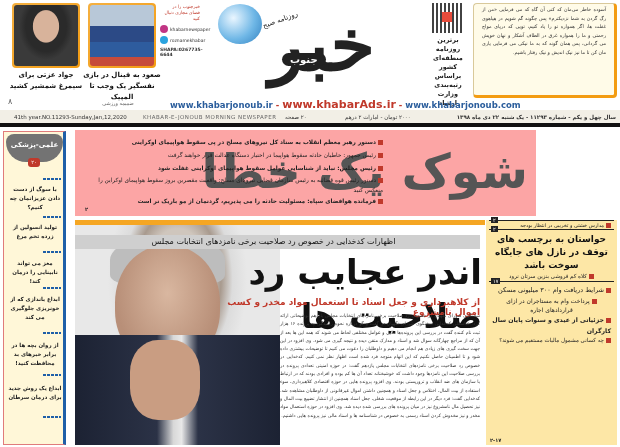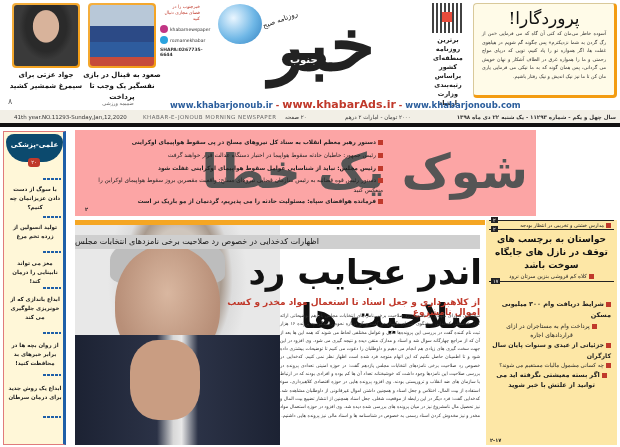--- a/index.html
+++ b/index.html
@@ -23,41 +23,41 @@
 .prayer{position:absolute;left:473px;top:3px;width:144px;height:95px;background:#fffbe8;border:1px solid #d9c99a;border-radius:4px;border-right:3px solid #f39c12;border-bottom:3px solid #f39c12}
 .prayer h2{font-size:17px;font-weight:normal;direction:rtl;text-align:center;color:#111;margin-top:4px;font-family:"DejaVu Serif",serif}
 .prayer p{font-size:4.8px;line-height:8.5px;direction:rtl;text-align:justify;padding:2px 8px;color:#333}
 .urls{position:absolute;left:170px;top:98px;width:300px;font-size:8.5px;font-weight:bold;color:#2a5d9c;text-align:center;white-space:nowrap}
 .urls .mid{color:#c0392b;font-size:11px}
 .small-txt{font-size:5px;color:#666}
 .info-bar{position:absolute;left:0;top:110px;width:620px;height:13px;background:#f2efe6;display:flex;align-items:center;font-size:5.5px;color:#333}
 .black-bar{position:absolute;left:0;top:123px;width:620px;height:4px;background:#111}
 
 .sidebar{position:absolute;left:3px;top:131px;width:63px;height:314px;background:#fff7d8;border:1px solid #e07b7b;border-right:3px solid #1f5fa8}
-.sb-head{position:absolute;left:2px;top:2px;width:57px;height:28px;background:#0c4a6e;border-radius:8px 8px 20px 20px}
+.sb-head{position:absolute;left:2px;top:2px;width:57px;height:28px;background:#737373;border-radius:8px 8px 20px 20px}
 .sb-head span{display:block;color:#fff;font-size:7px;font-weight:bold;text-align:center;margin-top:7px;direction:rtl}
 .sb-num{position:absolute;left:24px;top:26px;width:12px;height:9px;background:#c0392b;color:#fff;font-size:5px;border-radius:3px;text-align:center;line-height:9px}
 .sb-item{position:absolute;left:3px;width:56px;font-size:5.5px;font-weight:bold;line-height:9px;text-align:center;direction:rtl;color:#222}
 .sb-dots{position:absolute;right:2px;width:18px;height:2px;background:repeating-linear-gradient(90deg,#1f5fa8 0 3px,transparent 3px 4px)}
 
 .headline-box{position:absolute;left:75px;top:130px;width:461px;height:86px;background:#fca5a5}
 .big-title{position:absolute;right:8px;top:2px;font-size:48px;font-weight:bold;color:#555;direction:rtl;font-family:"DejaVu Sans",sans-serif;letter-spacing:-2px;line-height:78px}
 .bullets{position:absolute;left:8px;top:6px;width:300px}
 .bullets .b{font-size:5.8px;line-height:13px;direction:rtl;text-align:right;color:#222;white-space:nowrap;overflow:hidden}
 .bullets .b.bold{font-weight:bold}
 .sq{display:inline-block;width:5px;height:5px;background:#c0392b;margin-left:2px;vertical-align:middle}
 .orange-line{position:absolute;left:75px;top:220px;width:410px;height:5px;background:#f5a623}
 
 .rcol{position:absolute;left:486px;top:220px;width:131px;height:225px;background:#fde7a6}
 .rcol .t{font-weight:bold;direction:rtl;text-align:center;color:#111}
 .rcol .hr{height:1px;background:#222;margin:0 3px;position:relative}
 .rcol .tag{position:absolute;left:2px;top:-3px;background:#222;color:#fff;font-size:5px;padding:0 2px}
 .rcol .s{direction:rtl;text-align:right;padding:0 6px;color:#222}
 
-.kicker{position:absolute;left:75px;top:235px;width:405px;height:14px;background:#cfcfcf;font-size:8px;direction:rtl;text-align:left;padding-right:8px;line-height:14px;color:#111}
+.kicker{position:absolute;left:75px;top:235px;width:405px;height:14px;background:#cfcfcf;font-size:8px;direction:rtl;text-align:center;padding-right:8px;line-height:14px;color:#111}
 .photo{position:absolute;left:75px;top:225px;width:205px;height:220px;background:radial-gradient(ellipse at 50% 25%,#cfc6bd 0 22%,#a89a8e 30%,#dcdcdc 38%,#e8e8e8 48%),#eaeaea}
 .photo .suit{position:absolute;left:0;bottom:0;width:205px;height:110px;background:linear-gradient(90deg,#1c2233,#2b3246 40%,#d8d8d8 48%,#e8e8e8 52%,#2b3246 60%,#1c2233)}
 .photo .face{position:absolute;left:40px;top:20px;width:105px;height:120px;border-radius:48% 48% 45% 45%;background:radial-gradient(ellipse at 50% 40%,#d9b7a0,#b88f78 70%)}
 .photo .hair{position:absolute;left:35px;top:10px;width:115px;height:50px;border-radius:50% 50% 20% 20%;background:#bdbdbd}
 .photo .hand{position:absolute;left:55px;top:115px;width:70px;height:80px;border-radius:40%;background:#c99d82}
 .main-title{position:absolute;left:200px;top:250px;width:282px;font-size:34px;font-weight:bold;color:#111;direction:rtl;text-align:right;line-height:44px;letter-spacing:-1px}
 .subtitle{position:absolute;left:220px;top:297px;width:260px;font-size:9px;font-weight:bold;color:#c0392b;direction:rtl;}
 .body-txt{position:absolute;left:280px;top:312px;width:200px;font-size:4.6px;line-height:8.3px;direction:rtl;text-align:justify;color:#333}
 .pgnum{font-size:5px;font-weight:bold;color:#222}
 </style>
@@ -66,21 +66,21 @@
 
 <div class="thumb" style="left:12px">
   <div class="inner" style="background:radial-gradient(ellipse at 50% 35%,#d8b39b 0 28%,#2a2a2a 30% 45%,#3a3a3a 60%),#2a2a2a"></div>
 </div>
 <div class="thumb-cap" style="left:6px">جواد عزتی برای سیمرغ شمشیر کشید</div>
 <div class="abs" style="left:8px;top:97px;font-size:8px;color:#555">۸</div>
 
 <div class="thumb" style="left:88px">
   <div class="inner" style="background:linear-gradient(180deg,#b8c8d8 0 35%,#2c4a86 35% 60%,#2e5c9e 60% 85%,#c64b3a 85%)"></div>
 </div>
-<div class="thumb-cap" style="left:82px">صعود به فینال در بازی نفسگیر یک وجب تا پرداخت</div>
+<div class="thumb-cap" style="left:82px">صعود به فینال در بازی نفسگیر یک وجب تا المپیک</div>
 <div class="abs small-txt rtl" style="left:88px;top:100px;width:60px;text-align:center">ضمیمه ورزشی</div>
 
 <div class="social">
   <div class="rtl" style="color:#c0392b;font-size:4.5px;line-height:6px;margin-bottom:3px;width:40px">خبرجنوب را در فضای مجازی دنبال کنید</div>
   <div class="row">
       <span class="circ" style="background:#c13584"></span>
       <span>khabarnewspaper</span>
     </div>
   <div class="row">
       <span class="circ" style="background:#2aa3df"></span>
@@ -94,21 +94,20 @@
 <div class="globe"></div>
 <div class="rooz">روزنامه صبح</div>
 <div class="logo-big">خبر</div>
 <div class="jonoub">جنوب</div>
 
 <div class="qr"></div>
 <div class="qr-red"></div>
 <div class="rank">برترین روزنامه منطقه‌ای کشور براساس رتبه‌بندی وزارت ارشاد</div>
 
 <div class="prayer">
-  <h2>پروردگارا!</h2>
   <p>آسوده خاطر می‌مان که کنی آن گاه که می فرمایی «من از رگ گردن به شما نزدیکترم» پس چگونه گم شویم در هیاهوی غفلت ها، اگر همواره تو را یاد کنیم، تو‌یی که دریای مواج رحمتی و ما را همواره غرق در الطاف آشکار و نهان خویش می گردانی، پس همان گونه که به ما نیکی می فرمایی یاری مان کن تا ما نیز نیک اندیش و نیک رفتار باشیم.</p>
 </div>
 
 <div class="urls">
   <span>www.khabarjonoub.ir</span><span style="color:#c0392b"> - </span><span class="mid">www.khabarAds.ir</span><span style="color:#c0392b"> - </span><span>www.khabarjonoub.com</span>
 </div>
 
 <div class="info-bar">
   <span style="position:absolute;left:14px">41th year.NO.11293-Sunday,Jan,12,2020</span>
   <span style="position:absolute;left:143px;letter-spacing:.5px;color:#666">KHABAR-E-JONOUB MORNING NEWSPAPER</span>
@@ -168,19 +167,18 @@
     </div>
   <div class="s" style="font-size:5px;line-height:8px"><span class="sq"></span><span>مدارس خشتی و تخریبی در انتظار بودجه</span></div>
   <div class="hr">
       <span class="tag">۲</span>
     </div>
   <div class="t" style="font-size:9px;line-height:13px;padding:3px 4px 0">حواستان به برچسب های توقف در نازل های جایگاه سوخت باشد</div>
   <div class="s" style="font-size:5.5px;line-height:9px;text-align:center"><span class="sq"></span><span>کلاه کم فروشی بنزین سرتان نرود</span></div>
   <div class="hr">
       <span class="tag">۱۷</span>
     </div>
-  <div class="s" style="font-size:6.5px;font-weight:bold;line-height:11px;margin-top:17px"><span class="sq"></span><span>شرایط دریافت وام ۳۰۰ میلیونی مسکن</span></div>
+  <div class="s" style="font-size:6.5px;font-weight:normal;line-height:11px;margin-top:3px"><span class="sq"></span><span>شرایط دریافت وام ۳۰۰ میلیونی مسکن</span></div>
   <div class="s" style="font-size:6px;line-height:9px;text-align:center"><span class="sq"></span><span>پرداخت وام به مستاجران در ازای قراردادهای اجاره</span></div>
   <div class="s" style="font-size:6.2px;font-weight:bold;line-height:11px"><span class="sq"></span><span>جزئیاتی از عیدی و سنوات پایان سال کارگران</span></div>
   <div class="s" style="font-size:5.5px;line-height:9px"><span class="sq"></span><span>چه کسانی مشمول مالیات مستقیم می شوند؟</span></div>
-  <div class="s" style="font-size:6.5px;font-weight:bold;line-height:10px;text-align:center"><span class="sq"></span><span>اگر بسته معیشتی نگرفته اید می توانید از علتش با خبر شوید</span></div>
   <div class="abs pgnum" style="left:4px;bottom:2px">۲-۱۷</div>
 </div>
 
 </body></html>

